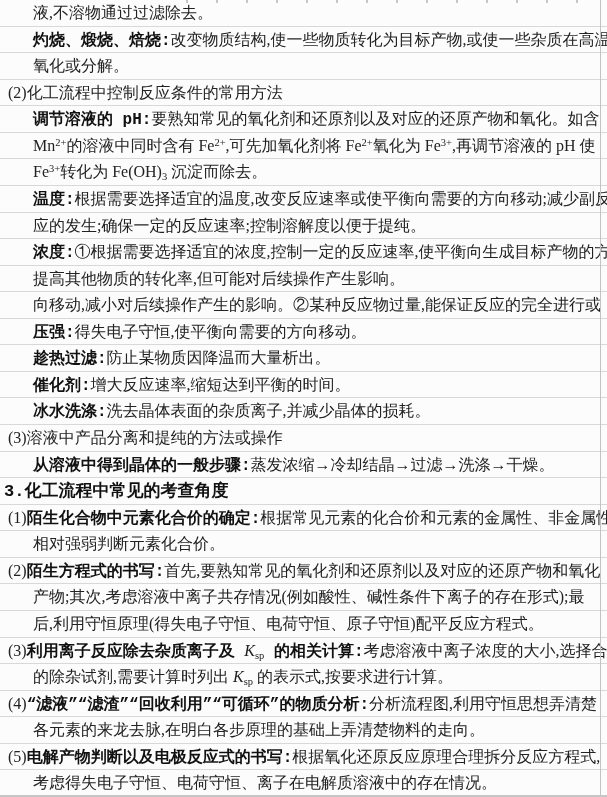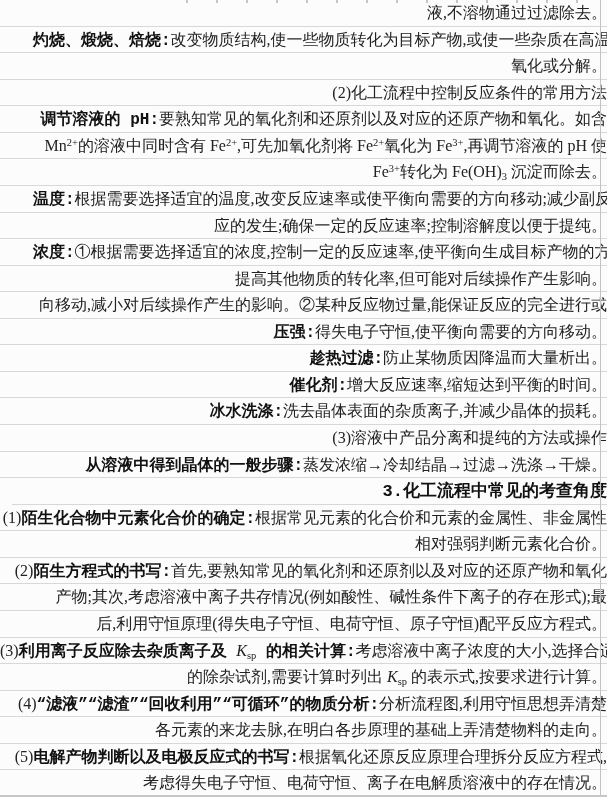--- a/index.html
+++ b/index.html
@@ -4,30 +4,30 @@
 <style>
   :root{
     --text:#222222; --bold:#111111; --hairline:#d8d8d8;
     --border:#c2c2c2; --bg:#fcfcfc; --rowh:26.566px;
   }
   html,body{margin:0;padding:0;}
   body{
     width:607px;height:797px;background:var(--bg);
     font-family:"Liberation Serif","DejaVu Serif",serif;color:var(--text);
   }
-  .page{position:relative;width:607px;height:797px;overflow:hidden;background:var(--bg);text-align:right;}
+  .page{position:relative;width:607px;height:797px;overflow:hidden;background:var(--bg);}
   .lines{position:absolute;left:0;top:0;width:607px;}
   .row{
     height:var(--rowh);line-height:var(--rowh);font-size:16px;
     border-bottom:1px solid var(--hairline);box-sizing:border-box;
     white-space:nowrap;overflow:hidden;
   }
   .row.body{padding-left:33px;}
-  .row.item{padding-left:0;}
-  .row.section{padding-left:4px;margin-left:12px;}
+  .row.item{padding-left:8px;}
+  .row.section{padding-left:4px;}
   .row.section span{font-size:17px;}
   .b{font-family:Liberation Mono, monospace;font-weight:bold;color:var(--bold);}
   .i{font-style:italic;}
   sup,sub{font-size:10.5px;line-height:0;}
   sup{vertical-align:5px;}
   sub{vertical-align:-3px;}
   .right-border{
     position:absolute;top:0;bottom:0;left:600px;width:1px;
     background:var(--border);
   }

